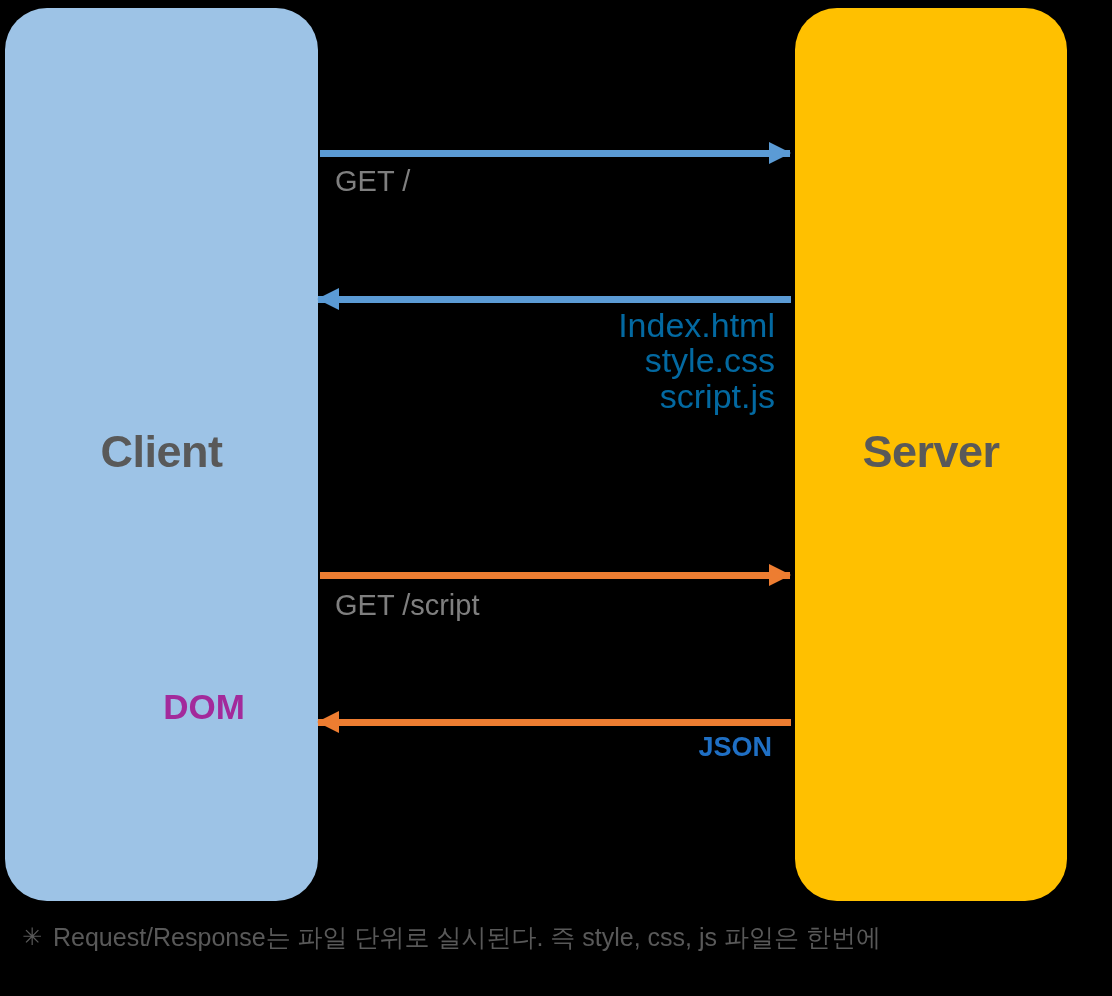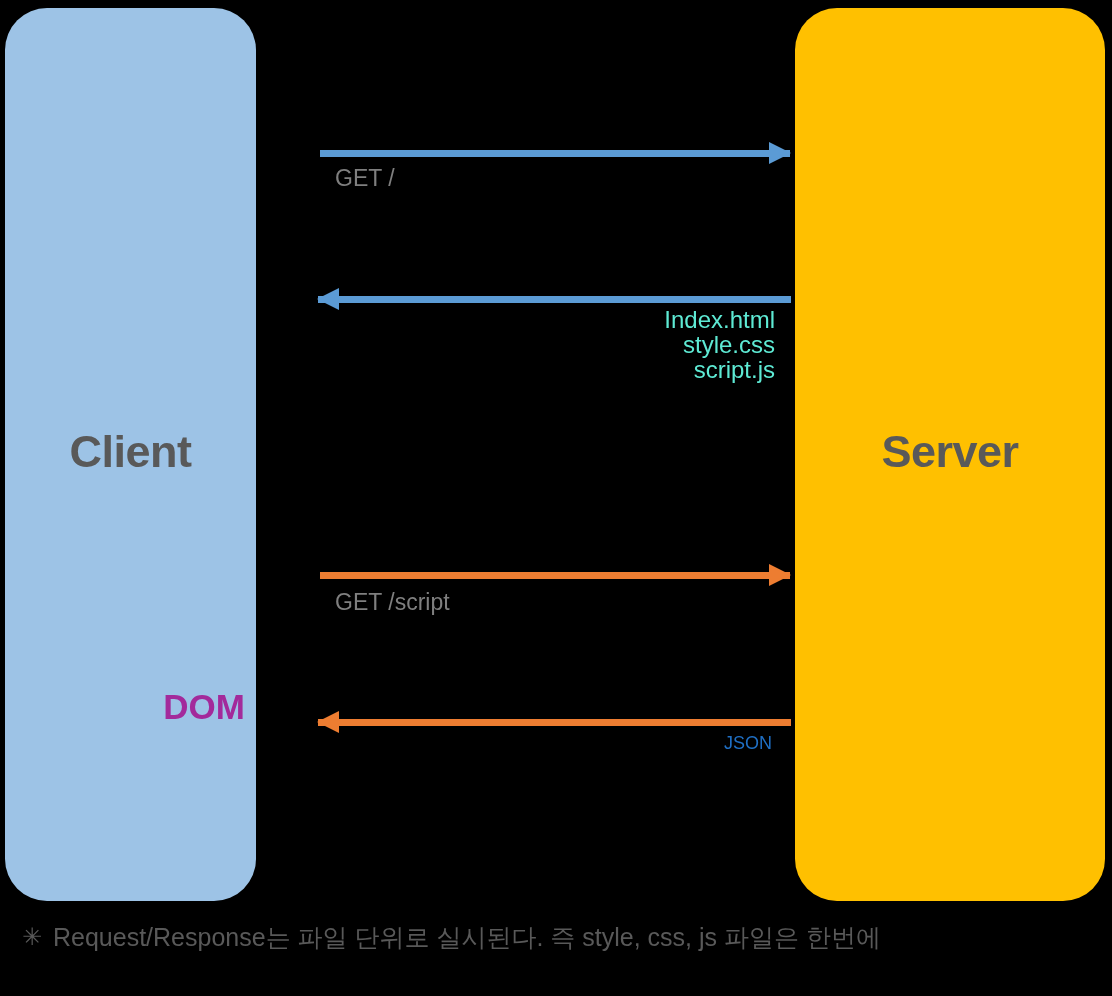--- a/index.html
+++ b/index.html
@@ -29,28 +29,28 @@
   .node-label {
     font-weight: bold;
     font-size: 45px;
     color: #595959;
     letter-spacing: -0.5px;
     line-height: 1;
   }
   #client-box {
     left: 5px;
     top: 8px;
-    width: 251px;
+    width: 313px;
     height: 893px;
     background: #9DC3E6;
   }
   #server-box {
     left: 795px;
     top: 8px;
-    width: 310px;
+    width: 272px;
     height: 893px;
     background: #FFC000;
   }
   #client-label { position: relative; top: -3px; }
   #server-label { position: relative; top: -3px; }
 
   
   .arrow {
     position: absolute;
     height: 0;
@@ -88,45 +88,45 @@
 
   #arrow-get-root    { left: 320px; top: 150px; width: 470px; }
   #arrow-static-resp { left: 318px; top: 296px; width: 473px; }
   #arrow-get-login   { left: 320px; top: 572px; width: 470px; }
   #arrow-json-resp   { left: 318px; top: 719px; width: 473px; }
 
   
   .arrow-label {
     position: absolute;
     color: #7F7F7F;
-    font-size: 23px;
+    font-size: 29px;
     line-height: 1.05;
     white-space: pre;
   }
   #label-get-root  { left: 335px; top: 166px; }
   #label-get-login { left: 335px; top: 590px; }
 
   .resp-files {
     position: absolute;
     right: 337px;     
     top: 308px;
     text-align: right;
-    color: #5eead4;
-    font-size: 24px;
+    color: #0369a1;
+    font-size: 34px;
     line-height: 1.04;
   }
   .resp-files div { white-space: pre; }
 
   #label-json {
     position: absolute;
     right: 340px;   
     top: 734px;
     color: #1F6FC4;
-    font-weight: normal;
-    font-size: 18px;
+    font-weight: bold;
+    font-size: 27px;
     line-height: 1;
     white-space: pre;
   }
 
   #label-dom {
     position: absolute;
     left: 106px;
     top: 685px;
     width: 196px;
     text-align: center;

